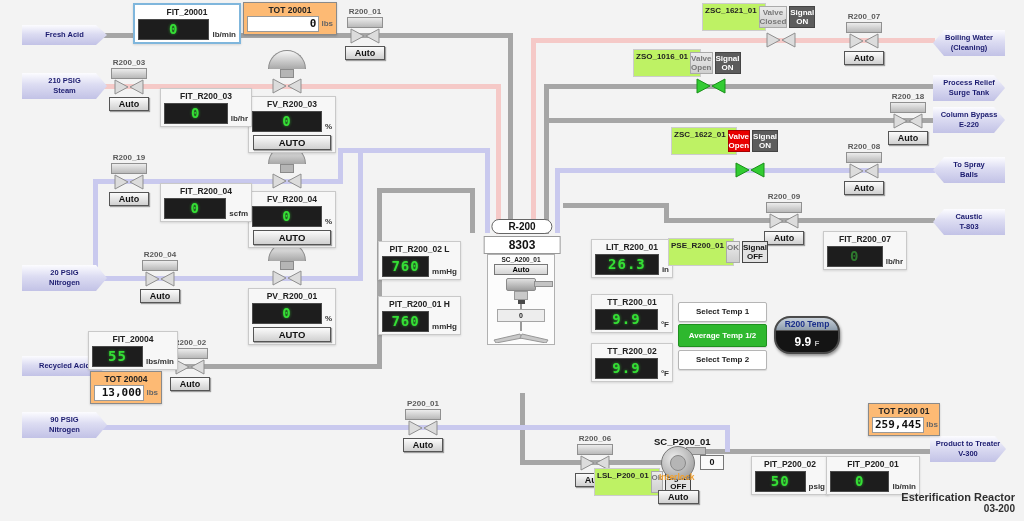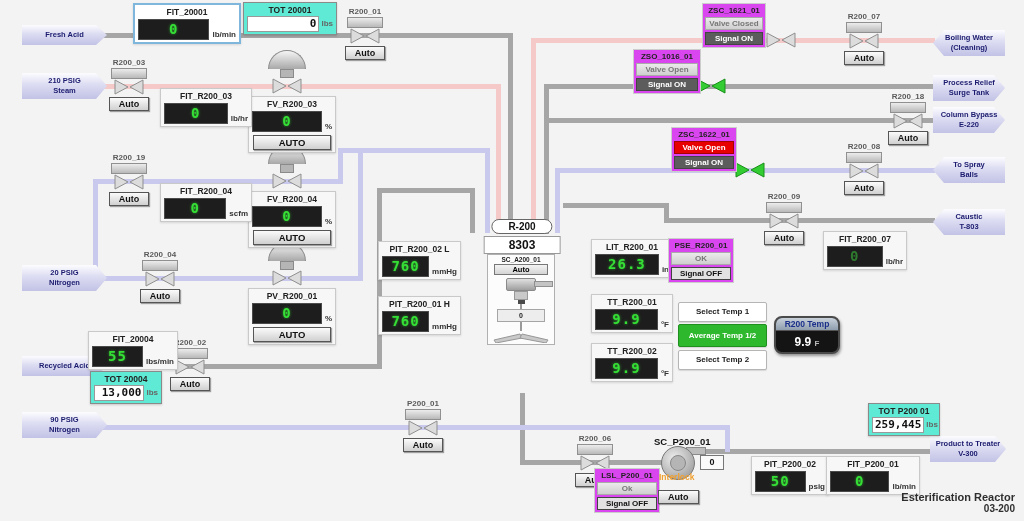--- a/index.html
+++ b/index.html
@@ -28,40 +28,40 @@
   .ind{position:absolute;background:#f7f7f7;border:1px solid #c9c9c9;padding:2px 3px;box-shadow:0 1px 2px rgba(0,0,0,.12)}
   .ind-tag{font-size:8.5px;font-weight:bold;color:#222;text-align:center;margin-bottom:2px;white-space:nowrap}
   .ind-row{display:flex;align-items:flex-end;gap:3px}
   .lcd{background:#1d1d1d;border:1px solid #4a4a4a;color:#35df35;font-family:"DejaVu Sans Mono",monospace;
        font-weight:bold;font-size:14px;line-height:19px;height:19px;text-align:center;flex:1;
        letter-spacing:1px;text-shadow:0 0 3px rgba(60,255,60,.55)}
   .lcd.dim{color:#2e7a2e;text-shadow:none}
   .unit{font-size:8px;font-weight:bold;color:#333;padding-bottom:1px;white-space:nowrap}
   .big-auto{width:58px;margin:3px auto 0;font-size:9.5px}
   
-  .tot{position:absolute;background:#5eead4;border:1px solid #8a8a8a;padding:2px 3px;box-shadow:0 1px 2px rgba(0,0,0,.18)}
+  .tot{position:absolute;background:#fdba74;border:1px solid #8a8a8a;padding:2px 3px;box-shadow:0 1px 2px rgba(0,0,0,.18)}
   .tot-row{display:flex;align-items:center;gap:2px}
   .tot-val{background:#fff;border:1px solid #999;font-family:"DejaVu Sans Mono",monospace;font-weight:bold;
            font-size:11px;color:#111;flex:1;text-align:right;padding:0 2px;height:14px;line-height:14px}
   .tot .unit{color:#666}
   .tot .ind-tag{margin-bottom:1px}
   
-  .zs{position:absolute;background:#d946ef;border:1px solid #ccc;padding:2px;display:flex;flex-direction:column;gap:2px}
+  .zs{position:absolute;background:#bef264;border:1px solid #ccc;padding:2px;display:flex;flex-direction:row;gap:2px}
   .zs-tag{font-size:8px;font-weight:bold;text-align:center;color:#222;white-space:nowrap}
   .zs-state{font-size:8px;font-weight:bold;text-align:center;color:#777;background:linear-gradient(#ebebeb,#cfcfcf);
             border:1px solid #aaa;padding:1px 0}
   .zs-state.alarm{background:#e80000;color:#fff;border-color:#a50000}
   .zs-sig{font-size:8px;font-weight:bold;text-align:center;padding:1px 0;border:1px solid #444}
   .zs-sig.on{background:#5c5c5c;color:#fff}
   .zs-sig.off{background:#e2e2e2;color:#111}
   
   .tbtn{position:absolute;width:87px;height:18px;background:#fff;border:1px solid #b5b5b5;border-radius:2px;
         font-size:8px;font-weight:bold;color:#222;text-align:center;line-height:18px;box-shadow:0 1px 1px rgba(0,0,0,.12)}
   .tbtn.sel{background:#2eb82e;color:#fff;border-color:#1f8f1f;height:21px;line-height:21px}
-  .temp-badge{position:absolute;background:#141414;border:2px solid #4a4a4a;border-radius:8px;overflow:hidden;
+  .temp-badge{position:absolute;background:#141414;border:2px solid #4a4a4a;border-radius:16px;overflow:hidden;
               box-shadow:1px 2px 3px rgba(0,0,0,.4)}
   .temp-badge-hdr{background:linear-gradient(#c8d1da,#8e9dad);color:#1a2f8a;font-size:8.5px;font-weight:bold;
                   text-align:center;padding:1px 0;border-bottom:1px solid #555}
   .temp-badge-val{color:#fff;font-size:12px;font-weight:bold;text-align:center;padding:4px 0 3px}
   .temp-badge-val .f{font-size:8px;color:#bbb;font-weight:bold}
   
   .vessel{position:absolute;left:455px;top:215px;width:135px;height:196px;
           background:linear-gradient(90deg,#9e9e9e,#ededed 30%,#e7e7e7 55%,#c0c0c0 85%,#979797);
           border:1px solid #8a8a8a;border-radius:66px 66px 66px 66px / 34px 34px 40px 40px;overflow:hidden}
   .v-liquid{position:absolute;left:3px;right:3px;bottom:10px;height:30px;

